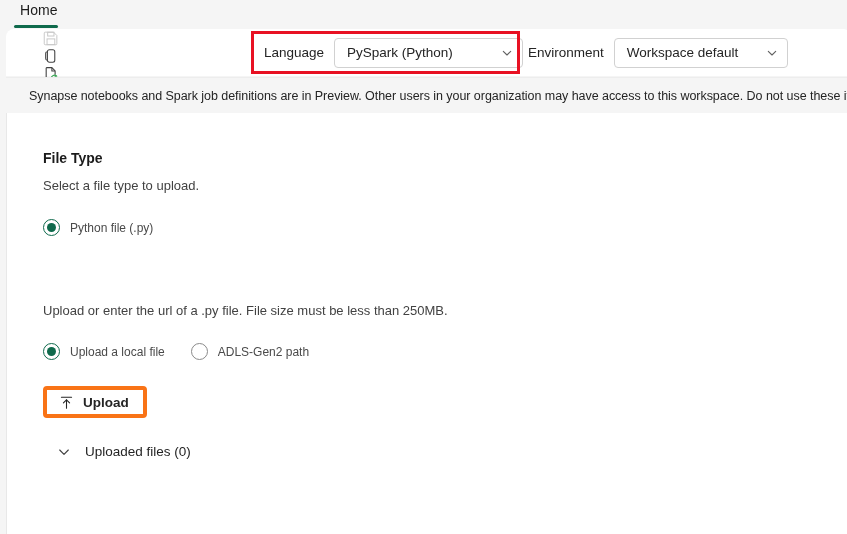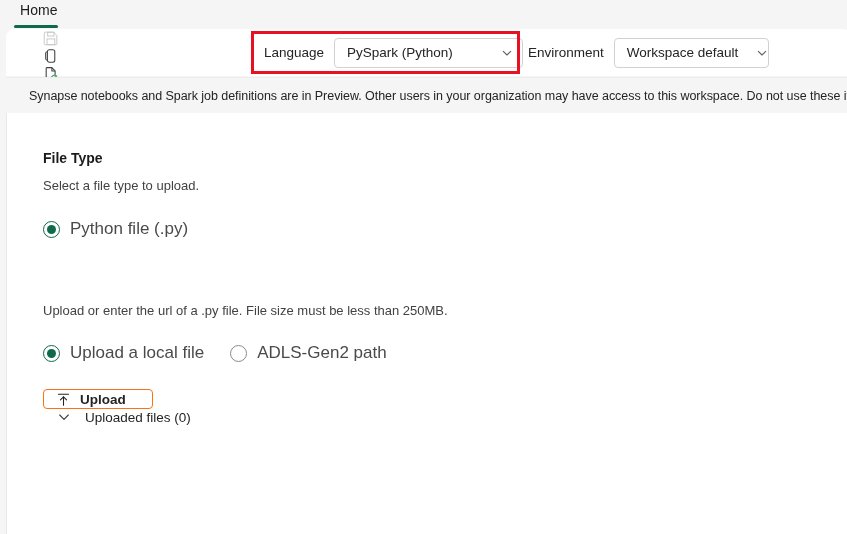--- a/index.html
+++ b/index.html
@@ -147,21 +147,21 @@
     position: absolute;
     left: 258px;
     top: 0;
   }
   .grp-language .combo { width: 189px; }
   .grp-environment {
     position: absolute;
     left: 522px;
     top: 0;
   }
-  .grp-environment .combo { width: 155px; }
+  .grp-environment .combo { width: 174px; }
 
   
   .red-box {
     position: absolute;
     left: 251px;
     top: 31px;
     width: 269px;
     height: 43px;
     border: 3px solid #e81123;
     box-sizing: border-box;
@@ -231,21 +231,21 @@
     display: flex;
     align-items: center;
     gap: 26px;
   }
   .radio-item {
     display: flex;
     align-items: center;
     gap: 10px;
   }
   .radio-label {
-    font-size: 17px;
+    font-size: 12px;
     color: #4a4a4a;
     text-align: right;
   }
   .radio-outer {
     width: 17px;
     height: 17px;
     border-radius: 50%;
     border: 1.4px solid #0f6a4c;
     box-sizing: border-box;
     display: flex;
@@ -260,23 +260,23 @@
     width: 9px;
     height: 9px;
     border-radius: 50%;
     background: #0f6a4c;
   }
 
   .upload-btn {
     display: inline-flex;
     align-items: center;
     gap: 9px;
-    height: 20px;
-    padding: 0 26px 0 12px;
-    border: 1px solid #f97316;
+    height: 32px;
+    padding: 0 14px 0 12px;
+    border: 4px solid #f97316;
     border-radius: 4px;
     background: #ffffff;
     box-sizing: border-box;
   }
   .upload-btn-label {
     font-size: 13.5px;
     font-weight: 600;
     color: #242424;
   }
 
@@ -431,21 +431,21 @@
         <div class="upload-btn">
           <svg width="15" height="15" viewBox="0 0 16 16">
             <path d="M2.6 2.4h10.8" stroke="#242424" stroke-width="1.15" stroke-linecap="round"></path>
             <path d="M8 14.2V5.1" stroke="#242424" stroke-width="1.15" stroke-linecap="round"></path>
             <path d="M4.7 8.4 8 5.1l3.3 3.3" fill="none" stroke="#242424" stroke-width="1.15" stroke-linecap="round" stroke-linejoin="round"></path>
           </svg>
           <span class="upload-btn-label">Upload</span>
         </div>
       </div>
 
-      <div style="">
+      <div style="margin-top:26px;">
         <div class="expander">
           <svg width="14" height="14" viewBox="0 0 14 14">
             <path d="M2.7 5 7 9.3 11.3 5" fill="none" stroke="#424242" stroke-width="1.15" stroke-linecap="round" stroke-linejoin="round"></path>
           </svg>
           <span class="expander-label">Uploaded files (0)</span>
         </div>
       </div>
     </div>
 
   </div>

